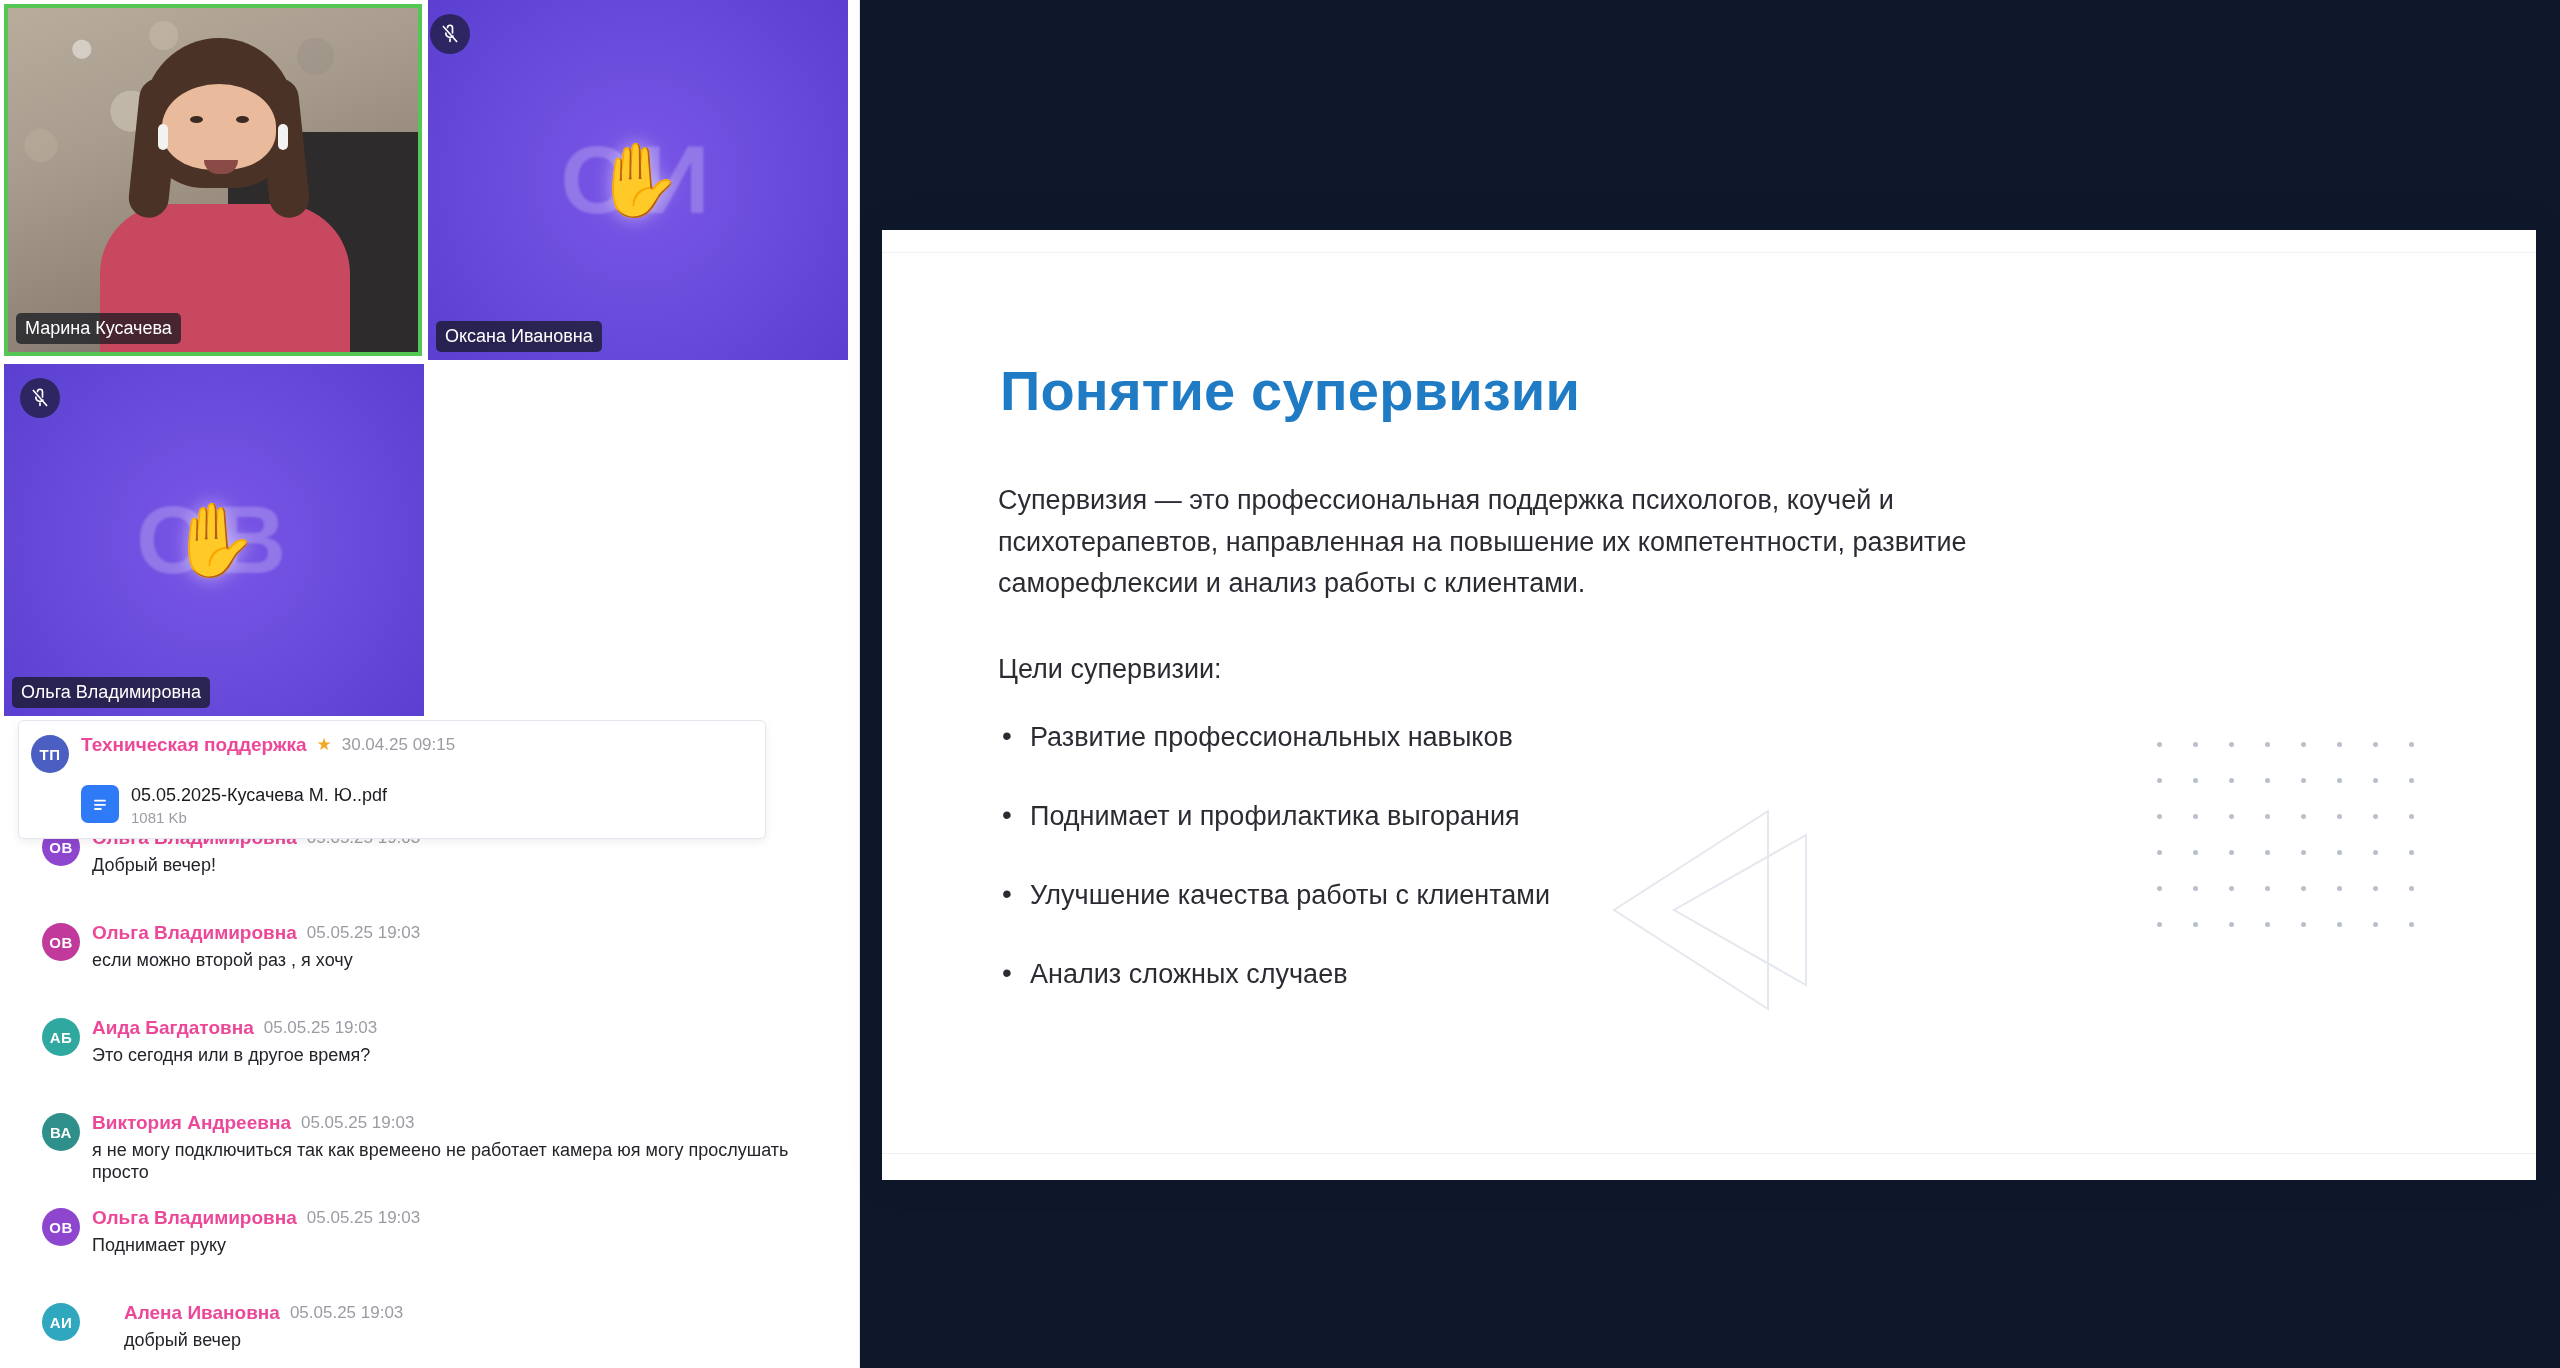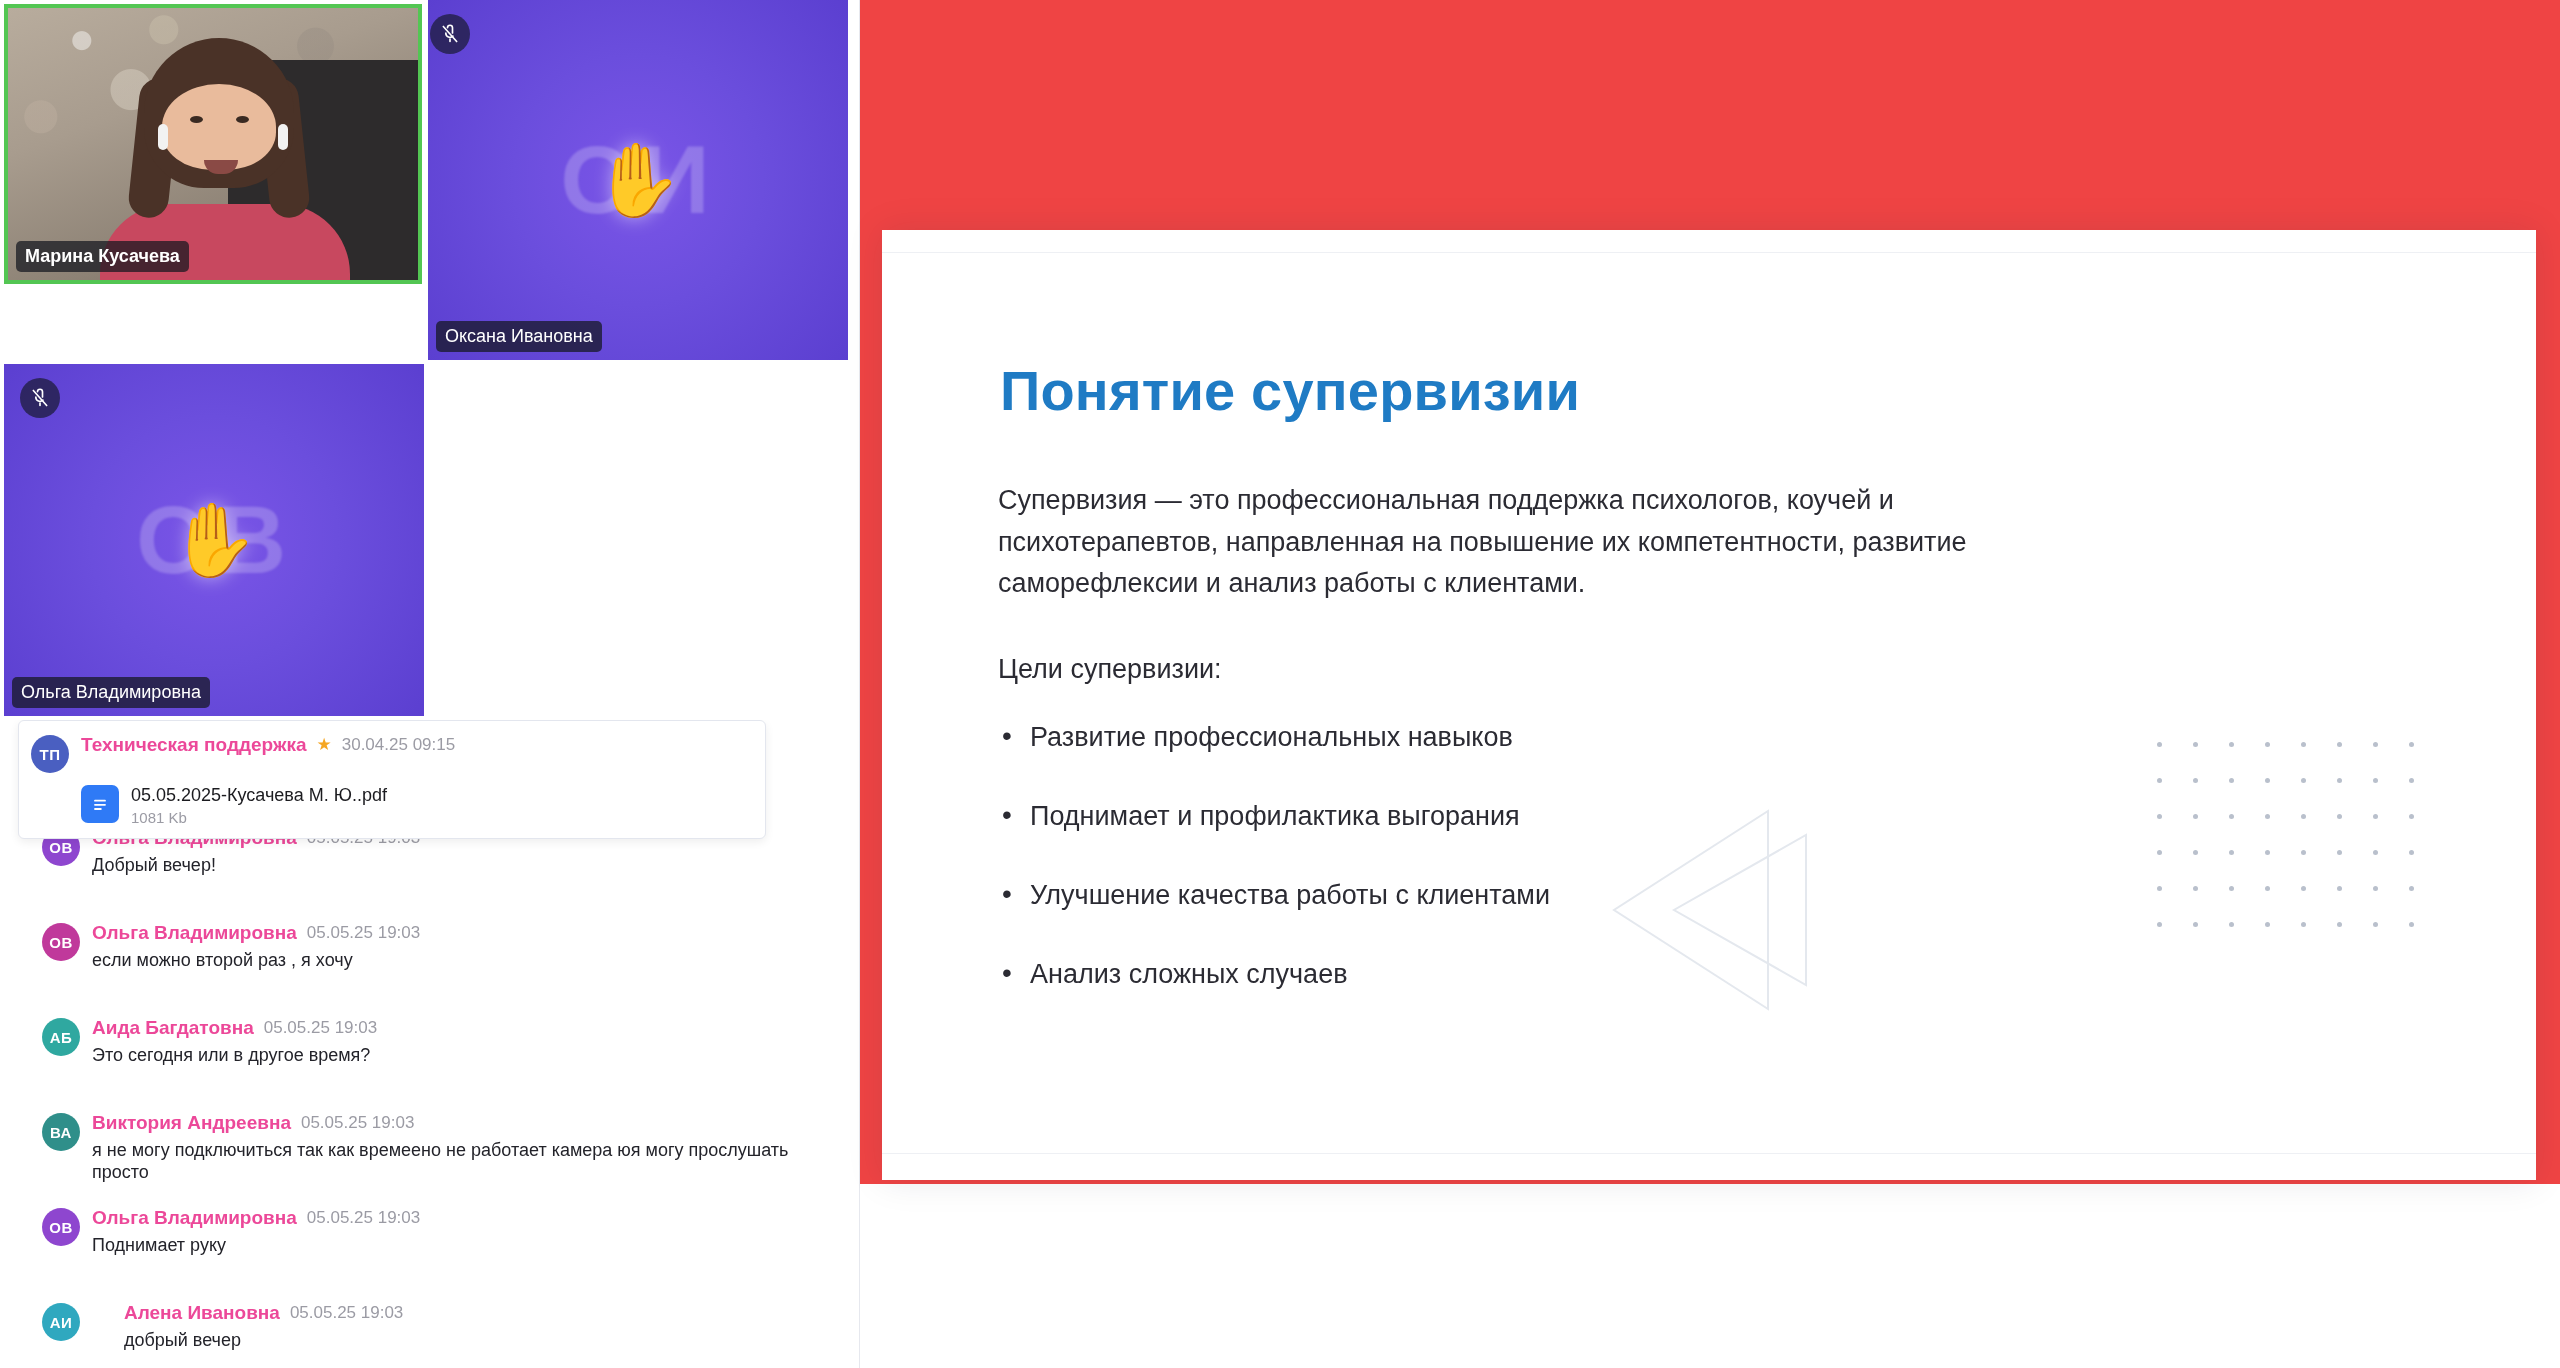--- a/index.html
+++ b/index.html
@@ -35,25 +35,24 @@
     background: #ffffff;
   }
 
   .tile {
     position: absolute;
     overflow: hidden;
   }
 
   .tile-1 {
     left: 4px; top: 4px;
-    width: 418px; height: 280px;
+    width: 418px; height: 352px;
     border: 4px solid #53c653;
     box-sizing: border-box;
     background: #6e5b4e;
-    font-weight: bold;
   }
   .tile-2 {
     left: 428px; top: 0px;
     width: 420px; height: 360px;
     background: #6f5ae0;
   }
   .tile-3 {
     left: 4px; top: 364px;
     width: 420px; height: 352px;
     background: #6f5ae0;
@@ -303,22 +302,22 @@
     position: absolute;
     left: 859px; top: 0;
     width: 1px; height: 1368px;
     background: #e6e8ee;
   }
 
   
   .slide-area {
     position: relative;
     flex: 1 1 auto;
-    height: 1184px;
-    background: #ef4444;
+    height: 1368px;
+    background: #0f172a;
   }
   .slide {
     position: absolute;
     left: 22px;
     top: 230px;
     width: 1654px;
     height: 950px;
     background: #ffffff;
     box-shadow: 0 0 34px rgba(20,25,60,.10);
     overflow: hidden;

